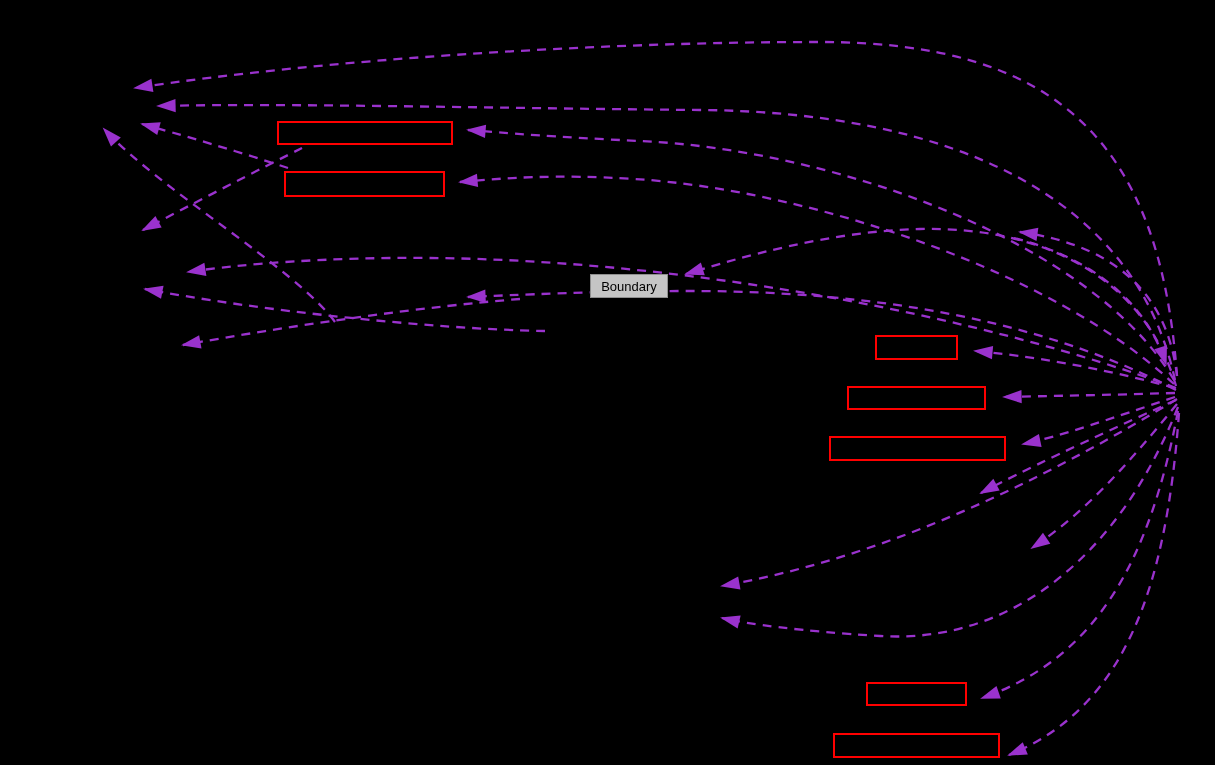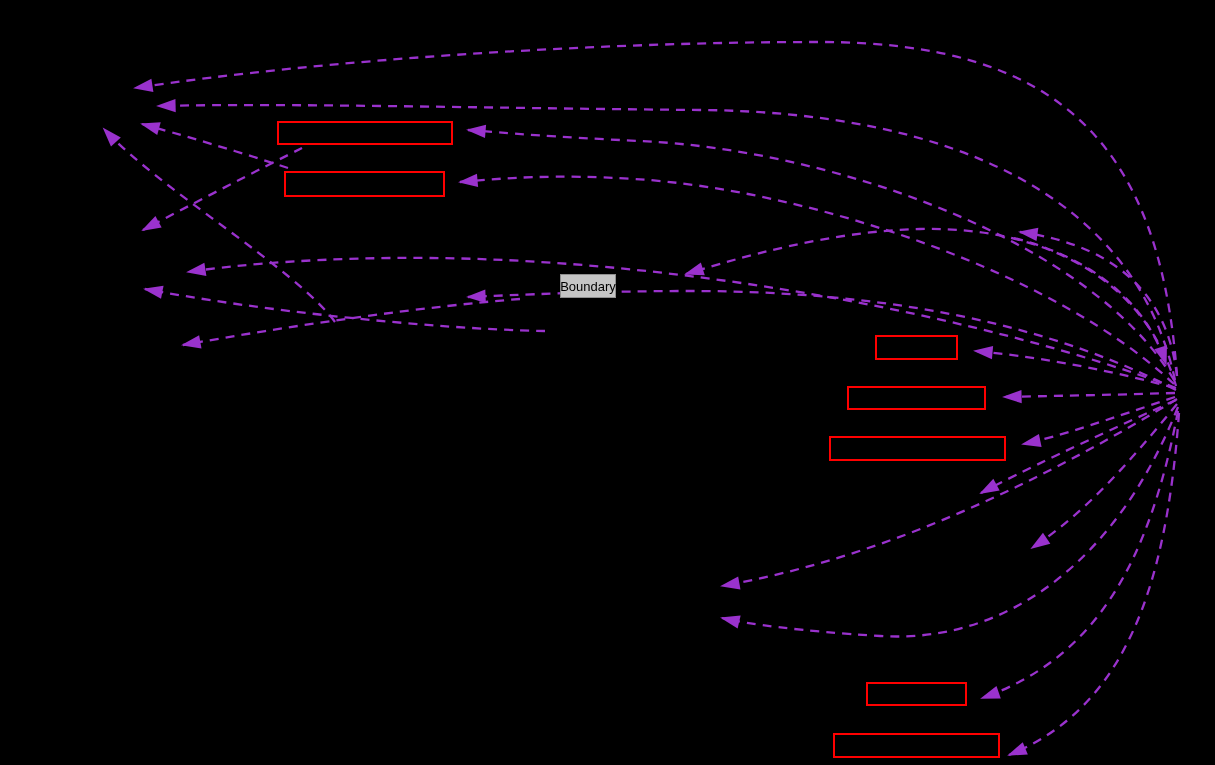--- a/index.html
+++ b/index.html
@@ -76,16 +76,16 @@
   <div id="node-layer">
       <div class="class-node" style="left: 277px; top: 121px; width: 176px; height: 24px;"></div>
       <div class="class-node" style="left: 284px; top: 171px; width: 161px; height: 26px;"></div>
       <div class="class-node" style="left: 875px; top: 335px; width: 83px; height: 25px;"></div>
       <div class="class-node" style="left: 847px; top: 386px; width: 139px; height: 24px;"></div>
       <div class="class-node" style="left: 829px; top: 436px; width: 177px; height: 25px;"></div>
       <div class="class-node" style="left: 866px; top: 682px; width: 101px; height: 24px;"></div>
       <div class="class-node" style="left: 833px; top: 733px; width: 167px; height: 25px;"></div>
     </div>
 
-  <div id="boundary-node" class="boundary-node" style="left: 560px; top: 274px; width: 56px; height: 24px;">
+  <div id="boundary-node" class="boundary-node" style="left: 590px; top: 274px; width: 78px; height: 24px;">
     <span>Boundary</span>
   </div>
 </div>
 
 </body></html>

